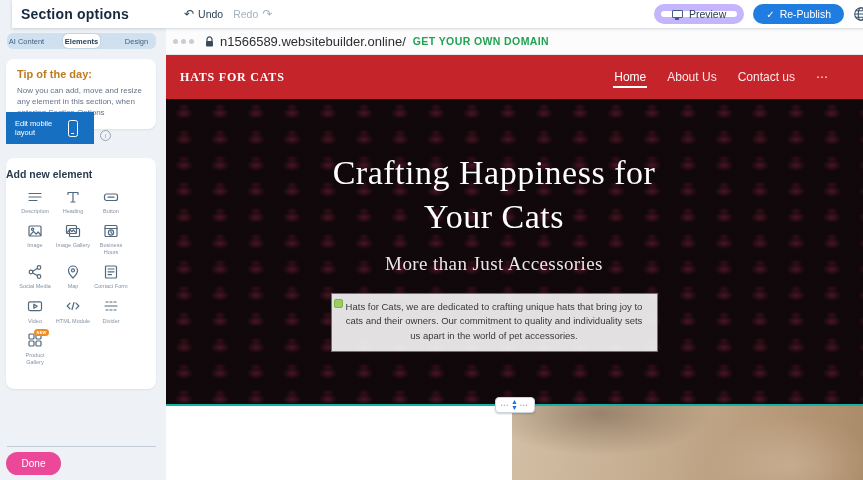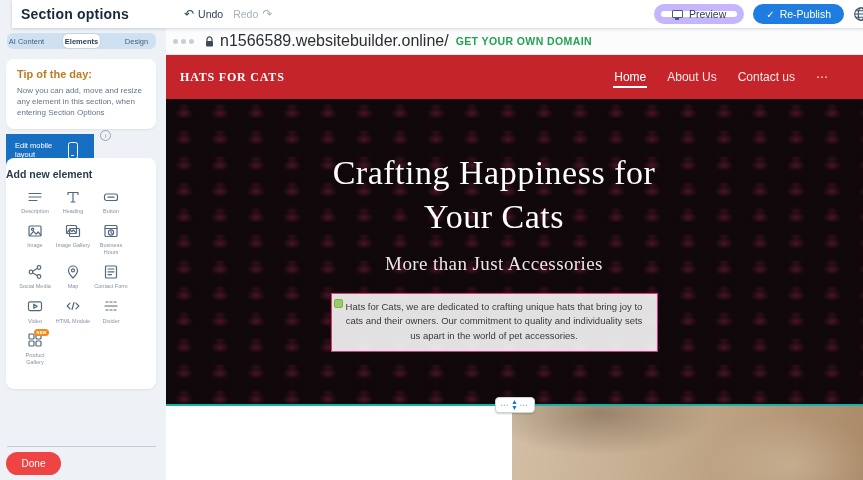--- a/index.html
+++ b/index.html
@@ -32,50 +32,50 @@
           display:flex; align-items:stretch; padding:1px;gap:18px; }
   .tab { flex:1; display:flex; align-items:center; justify-content:center; font-size:7.5px; color:#44607c;
          border-radius:5px; cursor:pointer; }
   .tab.active { background:#ffffff; color:#1d3750; font-weight:bold; box-shadow:0 0 2px rgba(0,0,0,.2); }
 
   .tip-card { position:absolute; left:6px; top:31px; width:150px; background:#ffffff; border-radius:8px;
               box-shadow:0 1px 2px rgba(20,40,60,.08); padding:9px 10px 10px 11px; }
   .tip-title { font-size:11px; font-weight:bold; color:#bf7b21; margin-bottom:5px; }
   .tip-body { font-size:8px; color:#64758a; line-height:1.4; }
 
-  .edit-mobile { position:absolute; left:6px; top:106px; width:88px; height:32px; background:#176fc1; border:none;
+  .edit-mobile { position:absolute; left:6px; top:84px; width:88px; height:32px; background:#176fc1; border:none;
                  border-radius:0; display:flex; align-items:center; gap:7px; padding:0 7px 0 9px; cursor:pointer; }
   .edit-mobile span.lbl { font-size:7.5px; color:#fff; text-align:left; line-height:1.25; width:46px; }
   .phone-ic { width:10px; height:17px; border:1.2px solid #fff; border-radius:2.5px; position:relative; flex:none; }
   .phone-ic:after { content:""; position:absolute; left:2.4px; bottom:1.2px; width:3px; height:1.2px; background:#fff; }
   .info-ic { position:absolute; left:100px; top:102px; width:11px; height:11px; border:1px solid #97a4b1; border-radius:50%;
              color:#97a4b1; font-size:7px; display:flex; align-items:center; justify-content:center; cursor:pointer;
              font-family:"Liberation Serif",serif; font-style:italic; }
 
   .add-panel { position:absolute; left:6px; top:130px; width:150px; height:231px; background:#ffffff; border-radius:8px;
                box-shadow:0 1px 2px rgba(20,40,60,.08); padding:10px 0 0 0; }
   .add-title { font-size:10.5px; font-weight:bold; color:#2b3b4e; margin-bottom:8px; }
   .egrid { display:grid; grid-template-columns:repeat(3,38px); margin-left:10px; row-gap:7px; }
   .cell { display:flex; flex-direction:column; align-items:center; cursor:pointer; position:relative; }
   .eic { width:17px; height:17px; display:flex; align-items:center; justify-content:center; }
   .eic svg { width:16px; height:16px; stroke:#51687d; fill:none; stroke-width:1.2; stroke-linecap:round; stroke-linejoin:round; }
   .elbl { font-size:5.5px; color:#8693a3; margin-top:3px; text-align:center; line-height:1.3; max-width:36px; }
   .new-badge { position:absolute; top:-3px; right:5px; background:#f08c1e; color:#fff; font-size:4px; font-weight:bold;
                border-radius:5px; padding:1px 2.5px; letter-spacing:.2px; }
 
   .sb-divider { position:absolute; left:7px; top:418px; width:149px; height:1px; background:#c5ced8; }
-  .done-btn { position:absolute; left:6px; top:424px; width:55px; height:23px; background:#ef4444; border:none;
+  .done-btn { position:absolute; left:6px; top:424px; width:55px; height:23px; background:#ec4899; border:none;
               border-radius:12px; color:#fff; font-size:10px; cursor:pointer; font-family:"Liberation Sans",sans-serif; }
 
   
   .preview { position:absolute; left:166px; top:28px; width:697px; height:452px; background:#fff; }
   .browser-bar { height:27px; background:#fcfcfd; border-bottom:1px solid #e6e9ec; display:flex; align-items:center; padding-left:7px; }
   .dot { width:5px; height:5px; border-radius:50%; background:#c9ced4; margin-right:3px; }
   .lock-ic { width:9px; height:11px; margin:0 6px 0 8px; display:inline-flex; }
-  .url-text { font-size:16px; color:#2b2f33; }
+  .url-text { font-size:13px; color:#2b2f33; }
   .domain-link { font-size:10.5px; font-weight:bold; color:#21a353; letter-spacing:.4px; margin-left:7px; cursor:pointer; }
 
   .site-header { height:44px; background:#c5242b; display:flex; align-items:center; position:relative; }
   .site-logo { color:#fff; font-family:"Liberation Serif",serif; font-size:12px; font-weight:bold; letter-spacing:.8px;
                margin-left:14px; cursor:pointer; }
   .site-nav { position:absolute; right:34px; top:0; height:44px; display:flex; align-items:center; gap:19px; }
   .nav-item { color:#ffe9e9; font-size:12px; cursor:pointer; position:relative; padding:4px 1px; }
   .nav-item.active { color:#fff; }
   .nav-item.active:after { content:""; position:absolute; left:0; right:0; bottom:0; height:1.6px; background:#fff; }
 

